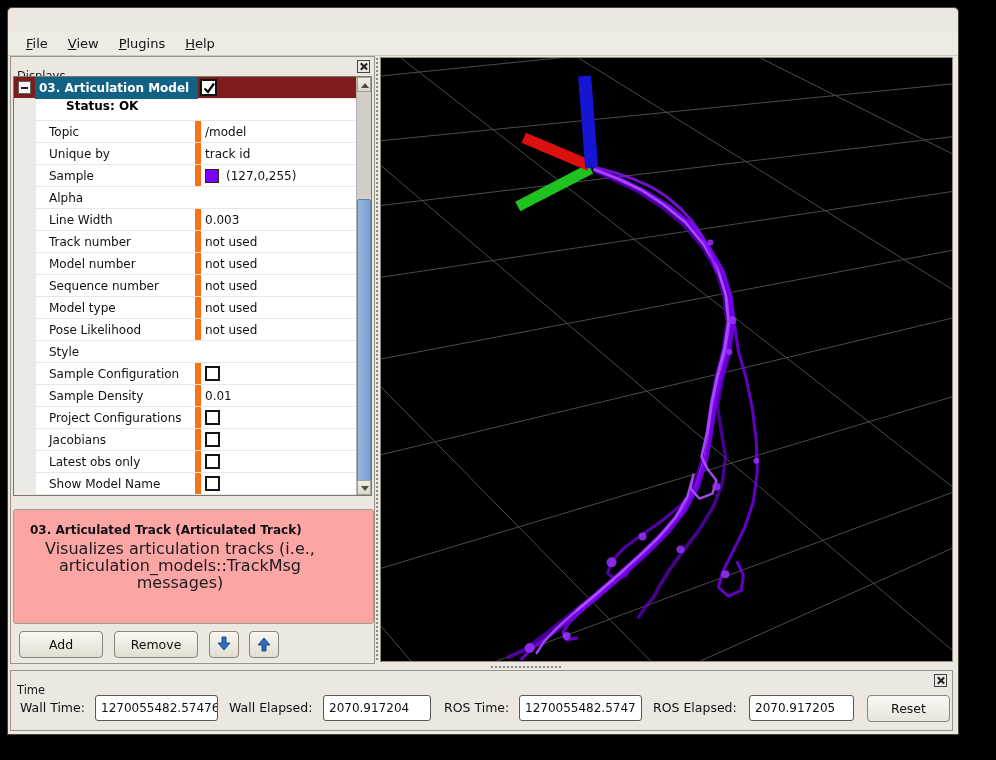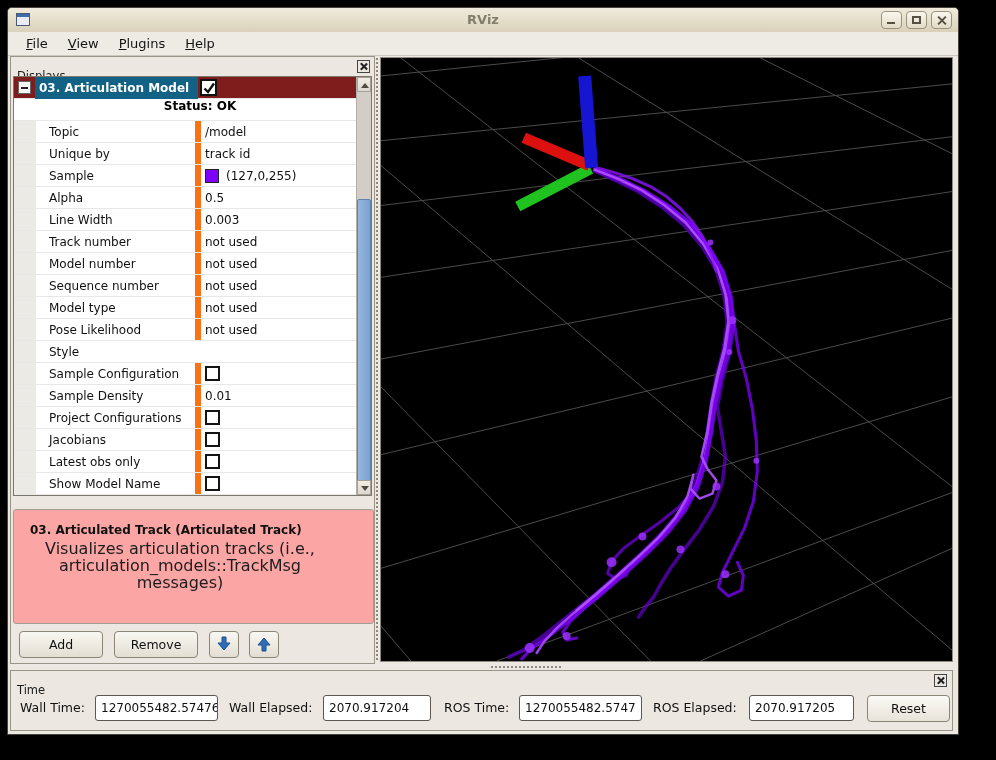--- a/index.html
+++ b/index.html
@@ -47,21 +47,21 @@
           border-left:6px solid #f97316;white-space:nowrap;overflow:hidden;}
   .hdr-row{height:22px;display:flex;align-items:center;position:relative;background:#7f1d1d;
            border-bottom:1px solid #e7e7e5;box-sizing:border-box;}
   .expander{position:absolute;left:4px;top:4px;width:13px;height:13px;background:#f7f5f1;
             border:1px solid #666;box-sizing:border-box;}
   .expander::before{content:"";position:absolute;left:2px;top:5px;width:7px;height:1.5px;background:#222;}
   .hdr-sel{margin-left:21px;width:163px;height:22px;background:#116285;color:#fff;font-weight:bold;
            font-size:12px;line-height:22px;padding-left:4px;box-sizing:border-box;white-space:nowrap;overflow:hidden;}
   .hdr-check{width:17px;height:17px;border:2px solid #111;background:#fff;margin-left:2px;
              box-sizing:border-box;position:relative;flex:none;}
-  .status-row{height:22px;display:flex;align-items:center;border-bottom:1px solid #e7e7e5;box-sizing:border-box;flex-direction:column;}
+  .status-row{height:22px;display:flex;border-bottom:1px solid #e7e7e5;box-sizing:border-box;}
   .status-row .txt{font-weight:bold;font-size:12px;padding-left:30px;}
   .cbox{width:15px;height:15px;border:2px solid #141414;background:#fff;box-sizing:border-box;flex:none;}
   .swatch{width:14px;height:14px;border:1px solid #222;box-sizing:border-box;margin-right:7px;flex:none;}
   
   .vscroll{position:absolute;right:0;top:0;width:15px;bottom:0;background:#d2cec7;border-left:1px solid #b4b0a8;box-sizing:border-box;}
   .sb-btn{position:absolute;left:0;width:14px;height:15px;background:linear-gradient(#f1ede6,#dcd7ce);
           border:1px solid #a5a096;box-sizing:border-box;}
   .sb-up{top:0;} .sb-dn{bottom:0;}
   .arr{position:absolute;left:3px;width:0;height:0;border-left:4px solid transparent;border-right:4px solid transparent;}
   .arr-up{top:5px;border-bottom:5px solid #4f4b43;}
@@ -98,35 +98,20 @@
   .tf3 label{left:642px;} .tf3 .tinput{left:738px;width:105px;}
   .btn-reset{position:absolute;left:856px;top:24px;width:83px;height:27px;border:1px solid #8a8577;
              border-radius:4px;background:linear-gradient(#fbf9f5,#e8e3d9);font-size:12.5px;color:#111;
              text-align:center;line-height:25px;box-sizing:border-box;}
 </style>
 </head>
 <body>
 
 <div class="window">
 
-  <div class="titlebar">
-    <div class="win-icon"></div>
-    <div class="title-text">RViz</div>
-    <div class="tb-btns">
-      <div class="tb-btn">
-          <div class="gl-min"></div>
-        </div>
-      <div class="tb-btn">
-          <div class="gl-max"></div>
-        </div>
-      <div class="tb-btn">
-          <div class="gl-x"></div>
-        </div>
-    </div>
-  </div>
 
   <div class="menubar" id="menubar">
       <div class="menu-item"><u>F</u>ile</div>
       <div class="menu-item"><u>V</u>iew</div>
       <div class="menu-item"><u>P</u>lugins</div>
       <div class="menu-item"><u>H</u>elp</div>
     </div>
 
   <div class="panel displays">
     <div class="panel-title">Displays</div>
@@ -162,21 +147,20 @@
               <div class="tvalue">track id</div>
             </div>
             <div class="trow">
               <div class="gutter"></div>
               <div class="tlabel">Sample</div>
               <div class="tvalue"><div class="swatch" style="background: rgb(127, 0, 255);"></div>(127,0,255)</div>
             </div>
             <div class="trow">
               <div class="gutter"></div>
               <div class="tlabel">Alpha</div>
-              <div class="tvalue">0.5</div>
             </div>
             <div class="trow">
               <div class="gutter"></div>
               <div class="tlabel">Line Width</div>
               <div class="tvalue">0.003</div>
             </div>
             <div class="trow">
               <div class="gutter"></div>
               <div class="tlabel">Track number</div>
               <div class="tvalue">not used</div>

